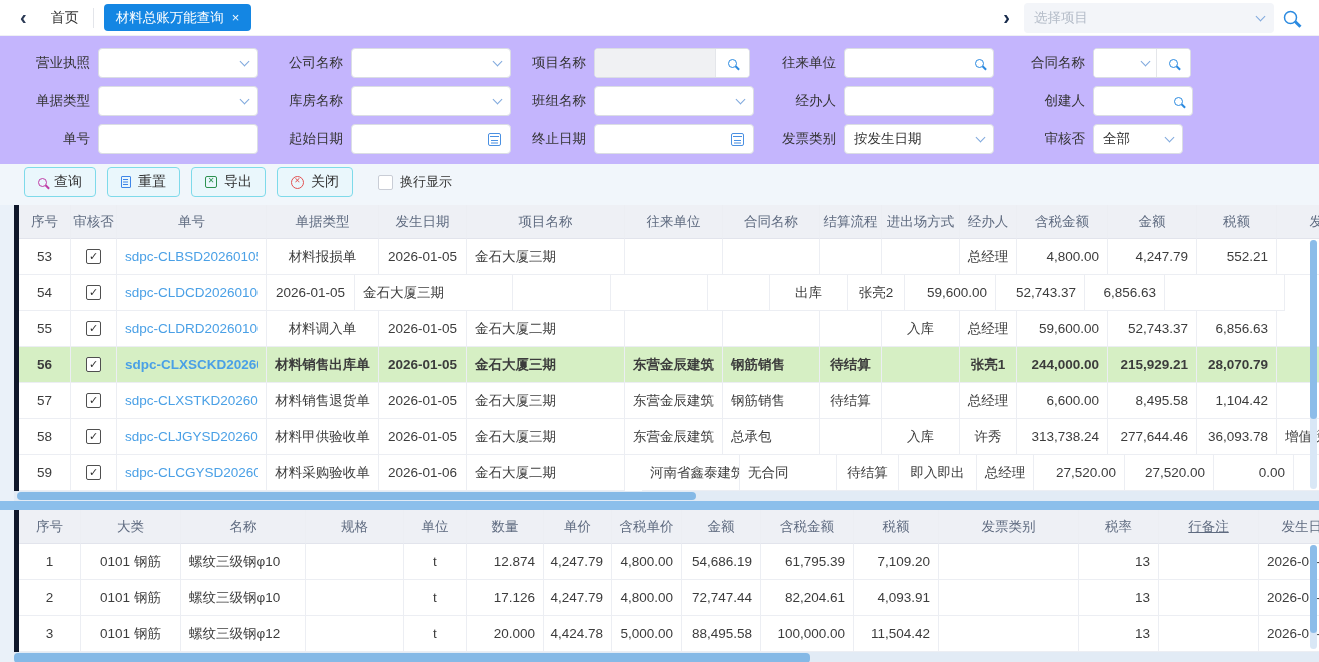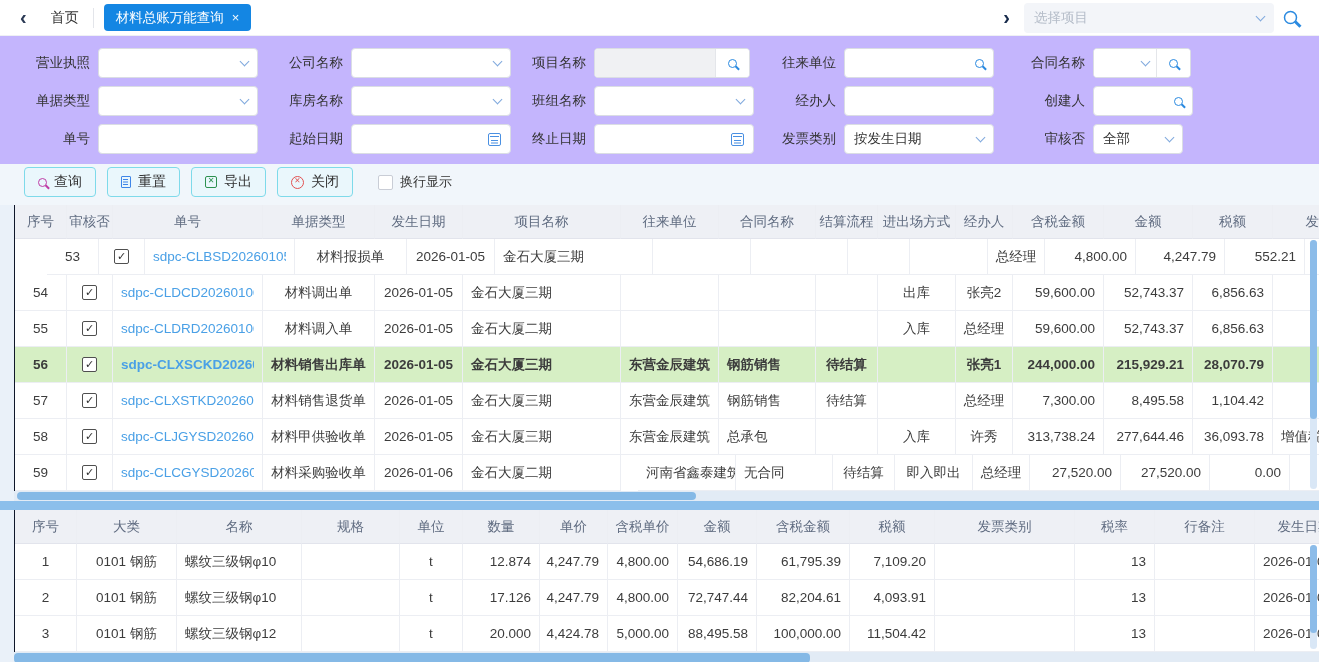--- a/index.html
+++ b/index.html
@@ -52,21 +52,21 @@
   .combo .sbtn{width:34px;height:100%;display:flex;align-items:center;justify-content:center;border-left:1px solid #e4e6ea;background:#fff;cursor:pointer;}
   .g1{width:253px;} .g2{width:243px;} .g3{width:250px;} .g4{width:249px;}
 
   
   .toolbar{background:#f1f6fb;display:flex;align-items:center;gap:11px;padding:3px 0 8px 24px;}
   .btn{display:inline-flex;align-items:center;gap:7px;height:30px;padding:0 13px;background:#eaf7fc;border:1px solid #7edaea;border-radius:4px;font-size:14px;color:#333;cursor:pointer;}
   .wrapck{display:flex;align-items:center;gap:7px;margin-left:14px;cursor:pointer;}
   .ckbox{width:15px;height:15px;border:1px solid #c9cdd6;border-radius:2px;background:#fff;}
 
   
-  .tbl-section{position:relative;margin-left:14px;background:#fff;border-left:1px solid #0f172a;overflow:hidden;}
+  .tbl-section{position:relative;margin-left:14px;background:#fff;border-left:5px solid #0f172a;overflow:hidden;}
   .trow{display:flex;width:1380px;}
   .thead .tcell{background:#eef0f5;color:#5f6b80;height:34px;border-bottom:1px solid #e2e4ec;}
   .tcell{flex:none;display:flex;align-items:center;padding:0 8px;height:36px;border-right:1px solid #eceef3;border-bottom:1px solid #eceef3;overflow:hidden;white-space:nowrap;font-size:13.5px;color:#3c3c3c;}
   .thead .tcell{justify-content:center;font-size:13.5px;}
   .al-c{justify-content:center;} .al-r{justify-content:flex-end;} .al-l{justify-content:flex-start;}
   .sel-row .tcell{background:#d6efc4;font-weight:bold;}
   .doclink{color:#4aa0e6;cursor:pointer;overflow:hidden;white-space:nowrap;}
   .ck{width:15px;height:15px;border:1.6px solid #4f4f4f;border-radius:2px;display:inline-flex;align-items:center;justify-content:center;font-size:11px;color:#2f2f2f;background:#fff;cursor:pointer;font-weight:bold;}
 
   
@@ -241,21 +241,21 @@
       <div class="tcell" style="width: 97px;">合同名称</div>
       <div class="tcell" style="width: 62px;">结算流程</div>
       <div class="tcell" style="width: 78px;">进出场方式</div>
       <div class="tcell" style="width: 57px;">经办人</div>
       <div class="tcell" style="width: 91px;">含税金额</div>
       <div class="tcell" style="width: 89px;">金额</div>
       <div class="tcell" style="width: 80px;">税额</div>
       <div class="tcell" style="width: 120px;">发票类别</div>
     </div>
   <div class="trow">
-      <div class="tcell al-c" style="width: 52px; margin-left: 32px;">53</div>
+      <div class="tcell al-c" style="width: 52px;">53</div>
       <div class="tcell al-c" style="width: 46px;">
         <span class="ck">✓</span>
       </div>
       <div class="tcell al-l" style="width: 150px;">
         <span class="doclink">sdpc-CLBSD2026010500</span>
       </div>
       <div class="tcell al-c" style="width: 112px;">材料报损单</div>
       <div class="tcell al-c" style="width: 88px;">2026-01-05</div>
       <div class="tcell al-l" style="width: 158px;">金石大厦三期</div>
       <div class="tcell al-l" style="width: 98px;"></div>
@@ -269,21 +269,20 @@
       <div class="tcell al-l" style="width: 120px;"></div>
     </div>
     <div class="trow">
       <div class="tcell al-c" style="width: 52px;">54</div>
       <div class="tcell al-c" style="width: 46px;">
         <span class="ck">✓</span>
       </div>
       <div class="tcell al-l" style="width: 150px;">
         <span class="doclink">sdpc-CLDCD2026010000</span>
       </div>
-      <div class="tcell al-c" style="width: 112px;">材料调出单</div>
       <div class="tcell al-c" style="width: 88px;">2026-01-05</div>
       <div class="tcell al-l" style="width: 158px;">金石大厦三期</div>
       <div class="tcell al-l" style="width: 98px;"></div>
       <div class="tcell al-l" style="width: 97px;"></div>
       <div class="tcell al-c" style="width: 62px;"></div>
       <div class="tcell al-c" style="width: 78px;">出库</div>
       <div class="tcell al-c" style="width: 57px;">张亮2</div>
       <div class="tcell al-r" style="width: 91px;">59,600.00</div>
       <div class="tcell al-r" style="width: 89px;">52,743.37</div>
       <div class="tcell al-r" style="width: 80px;">6,856.63</div>
@@ -340,21 +339,21 @@
         <span class="doclink">sdpc-CLXSTKD20260105</span>
       </div>
       <div class="tcell al-c" style="width: 112px;">材料销售退货单</div>
       <div class="tcell al-c" style="width: 88px;">2026-01-05</div>
       <div class="tcell al-l" style="width: 158px;">金石大厦三期</div>
       <div class="tcell al-l" style="width: 98px;">东营金辰建筑</div>
       <div class="tcell al-l" style="width: 97px;">钢筋销售</div>
       <div class="tcell al-c" style="width: 62px;">待结算</div>
       <div class="tcell al-c" style="width: 78px;"></div>
       <div class="tcell al-c" style="width: 57px;">总经理</div>
-      <div class="tcell al-r" style="width: 91px;">7,300.00</div>
+      <div class="tcell al-r" style="width: 91px;">6,600.00</div>
       <div class="tcell al-r" style="width: 89px;">8,495.58</div>
       <div class="tcell al-r" style="width: 80px;">1,104.42</div>
       <div class="tcell al-l" style="width: 120px;"></div>
     </div>
     <div class="trow">
       <div class="tcell al-c" style="width: 52px;">58</div>
       <div class="tcell al-c" style="width: 46px;">
         <span class="ck">✓</span>
       </div>
       <div class="tcell al-l" style="width: 150px;">
@@ -411,21 +410,21 @@
       <div class="tcell" style="width: 98px;">规格</div>
       <div class="tcell" style="width: 63px;">单位</div>
       <div class="tcell" style="width: 77px;">数量</div>
       <div class="tcell" style="width: 68px;">单价</div>
       <div class="tcell" style="width: 70px;">含税单价</div>
       <div class="tcell" style="width: 79px;">金额</div>
       <div class="tcell" style="width: 93px;">含税金额</div>
       <div class="tcell" style="width: 85px;">税额</div>
       <div class="tcell" style="width: 140px;">发票类别</div>
       <div class="tcell" style="width: 80px;">税率</div>
-      <div class="tcell" style="width: 100px;">行备注</div>
+      <div class="tcell" style="width: 100px; text-decoration: underline;">行备注</div>
       <div class="tcell" style="width: 100px;">发生日期</div>
     </div>
   <div class="trow">
       <div class="tcell al-c" style="width: 62px;">1</div>
       <div class="tcell al-c" style="width: 100px;">0101 钢筋</div>
       <div class="tcell al-l" style="width: 125px;">螺纹三级钢φ10</div>
       <div class="tcell al-l" style="width: 98px;"></div>
       <div class="tcell al-c" style="width: 63px;">t</div>
       <div class="tcell al-r" style="width: 77px;">12.874</div>
       <div class="tcell al-r" style="width: 68px;">4,247.79</div>

